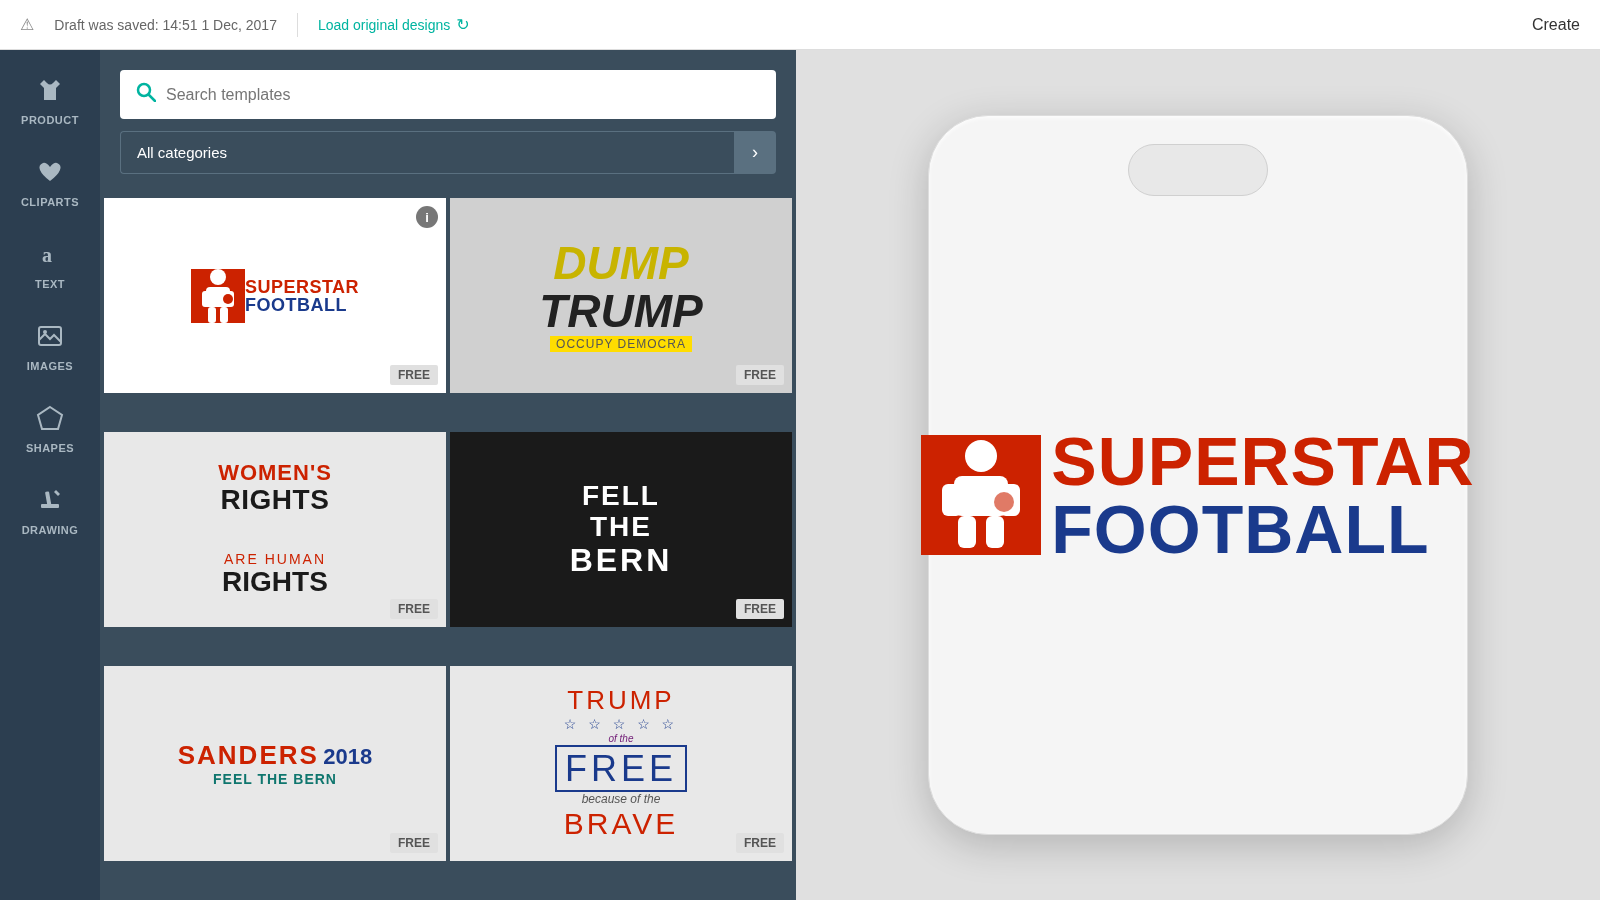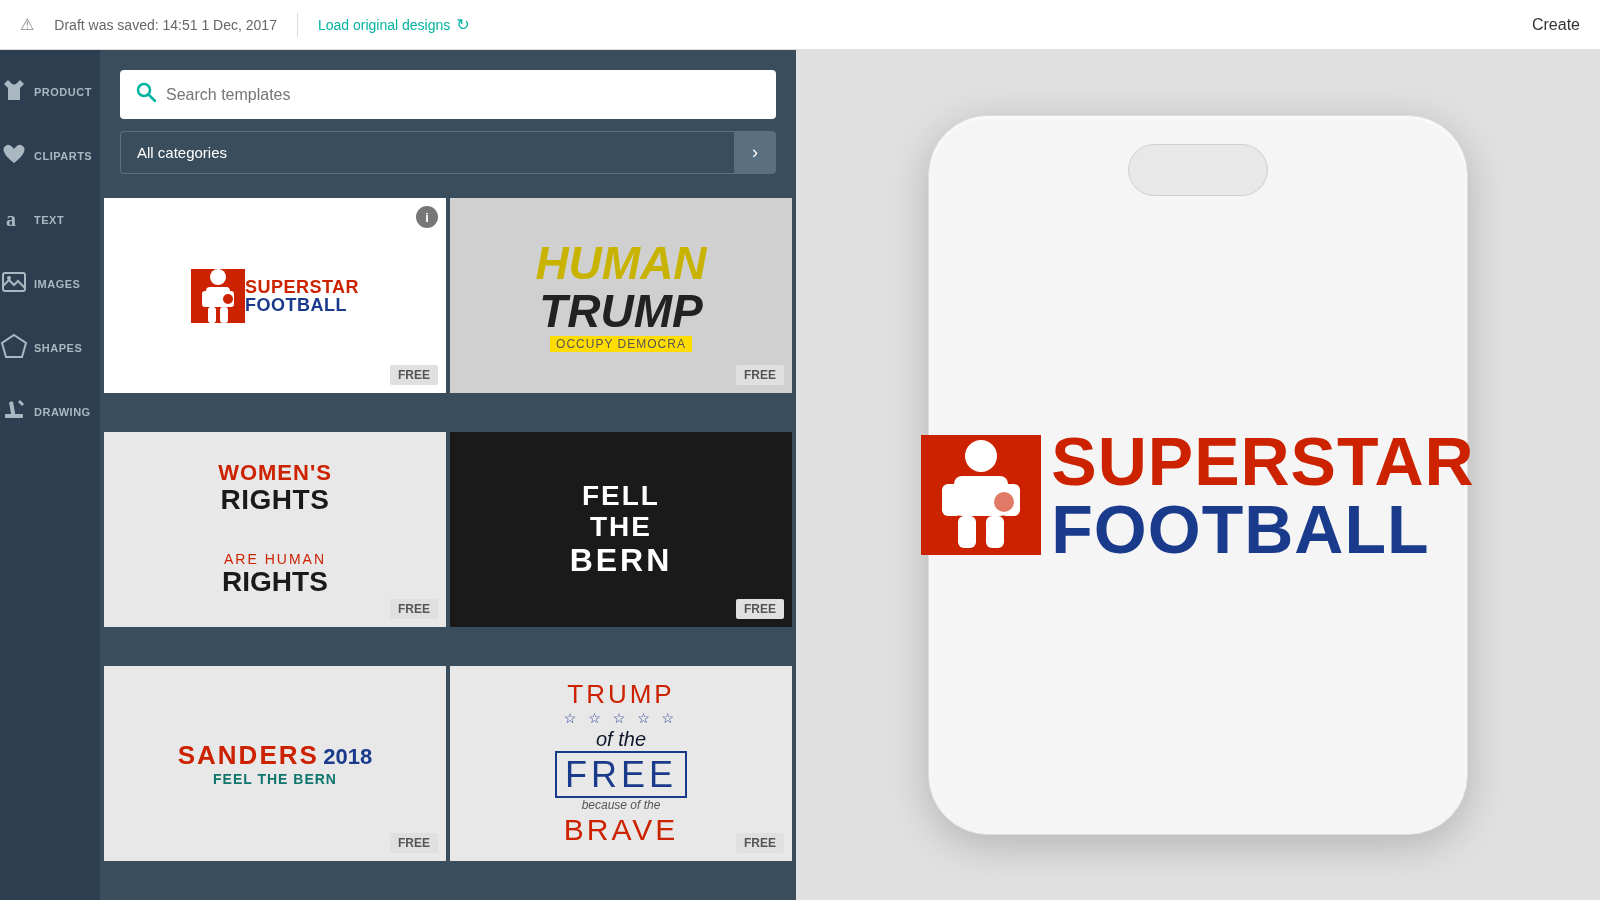--- a/index.html
+++ b/index.html
@@ -56,23 +56,23 @@
       width: 100px;
       background: #2c3e50;
       display: flex;
       flex-direction: column;
       align-items: center;
       padding-top: 10px;
       flex-shrink: 0;
     }
     .sidebar-item {
       display: flex;
-      flex-direction: row;
-      align-items: center;
-      padding: 16px 0;
+      flex-direction: column;
+      align-items: center;
+      padding: 16px 8px;
       width: 100%;
       cursor: pointer;
       color: #aab8c2;
       gap: 6px;
       border-bottom: none;
     }
     .sidebar-item.active { background: rgba(255,255,255,0.08); color: #fff; }
     .sidebar-item-label {
       font-size: 11px;
       letter-spacing: 0.5px;
@@ -366,22 +366,22 @@
       font-weight: 300;
       color: #cc2200;
       letter-spacing: 3px;
     }
     .land-stars {
       color: #1a3a8c;
       font-size: 14px;
       letter-spacing: 4px;
     }
     .land-of-the {
-      font-size: 20px;
-      color: #0f172a;
+      font-size: 10px;
+      color: #701a75;
       font-style: italic;
     }
     .land-free {
       font-size: 36px;
       font-weight: 300;
       color: #1a3a8c;
       letter-spacing: 4px;
       border: 2px solid #1a3a8c;
       padding: 0 8px;
     }
@@ -607,21 +607,21 @@
             <span class="superstar-text-top">SUPERSTAR</span>
             <span class="superstar-text-bottom">FOOTBALL</span>
           </div>
         </div>
         <div class="info-badge">i</div>
         <div class="free-badge">FREE</div>
       </div>
 
       <div class="template-card card-dump-trump">
         <div class="dump-trump-inner">
-          <span class="dump-text">HUMAN</span>
+          <span class="dump-text">DUMP</span>
           <span class="trump-text">TRUMP</span>
           <span class="occupy-text">OCCUPY DEMOCRA</span>
         </div>
         <div class="free-badge">FREE</div>
       </div>
 
       <div class="template-card card-womens">
         <div class="womens-text">
           <div class="womens-line1">WOMEN'S</div>
           <div class="womens-line2">RIGHTS</div>

